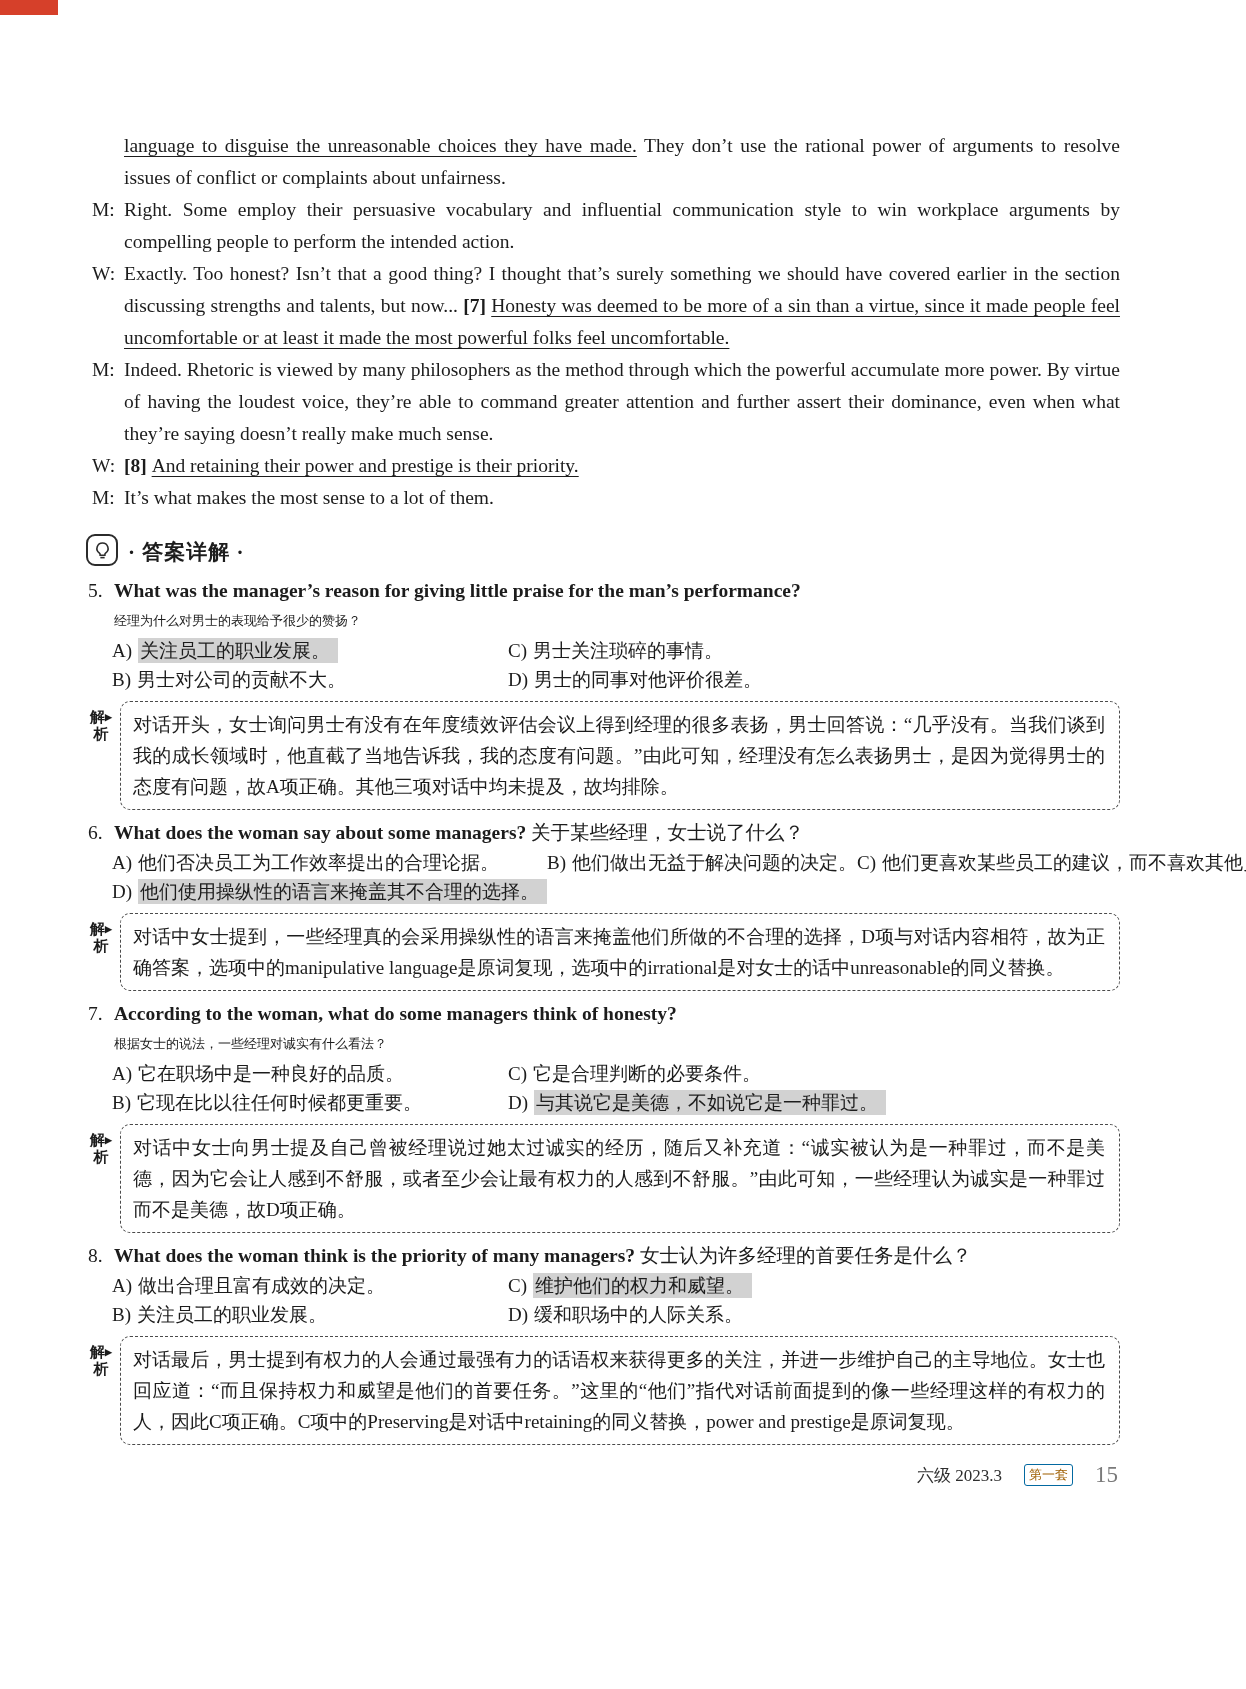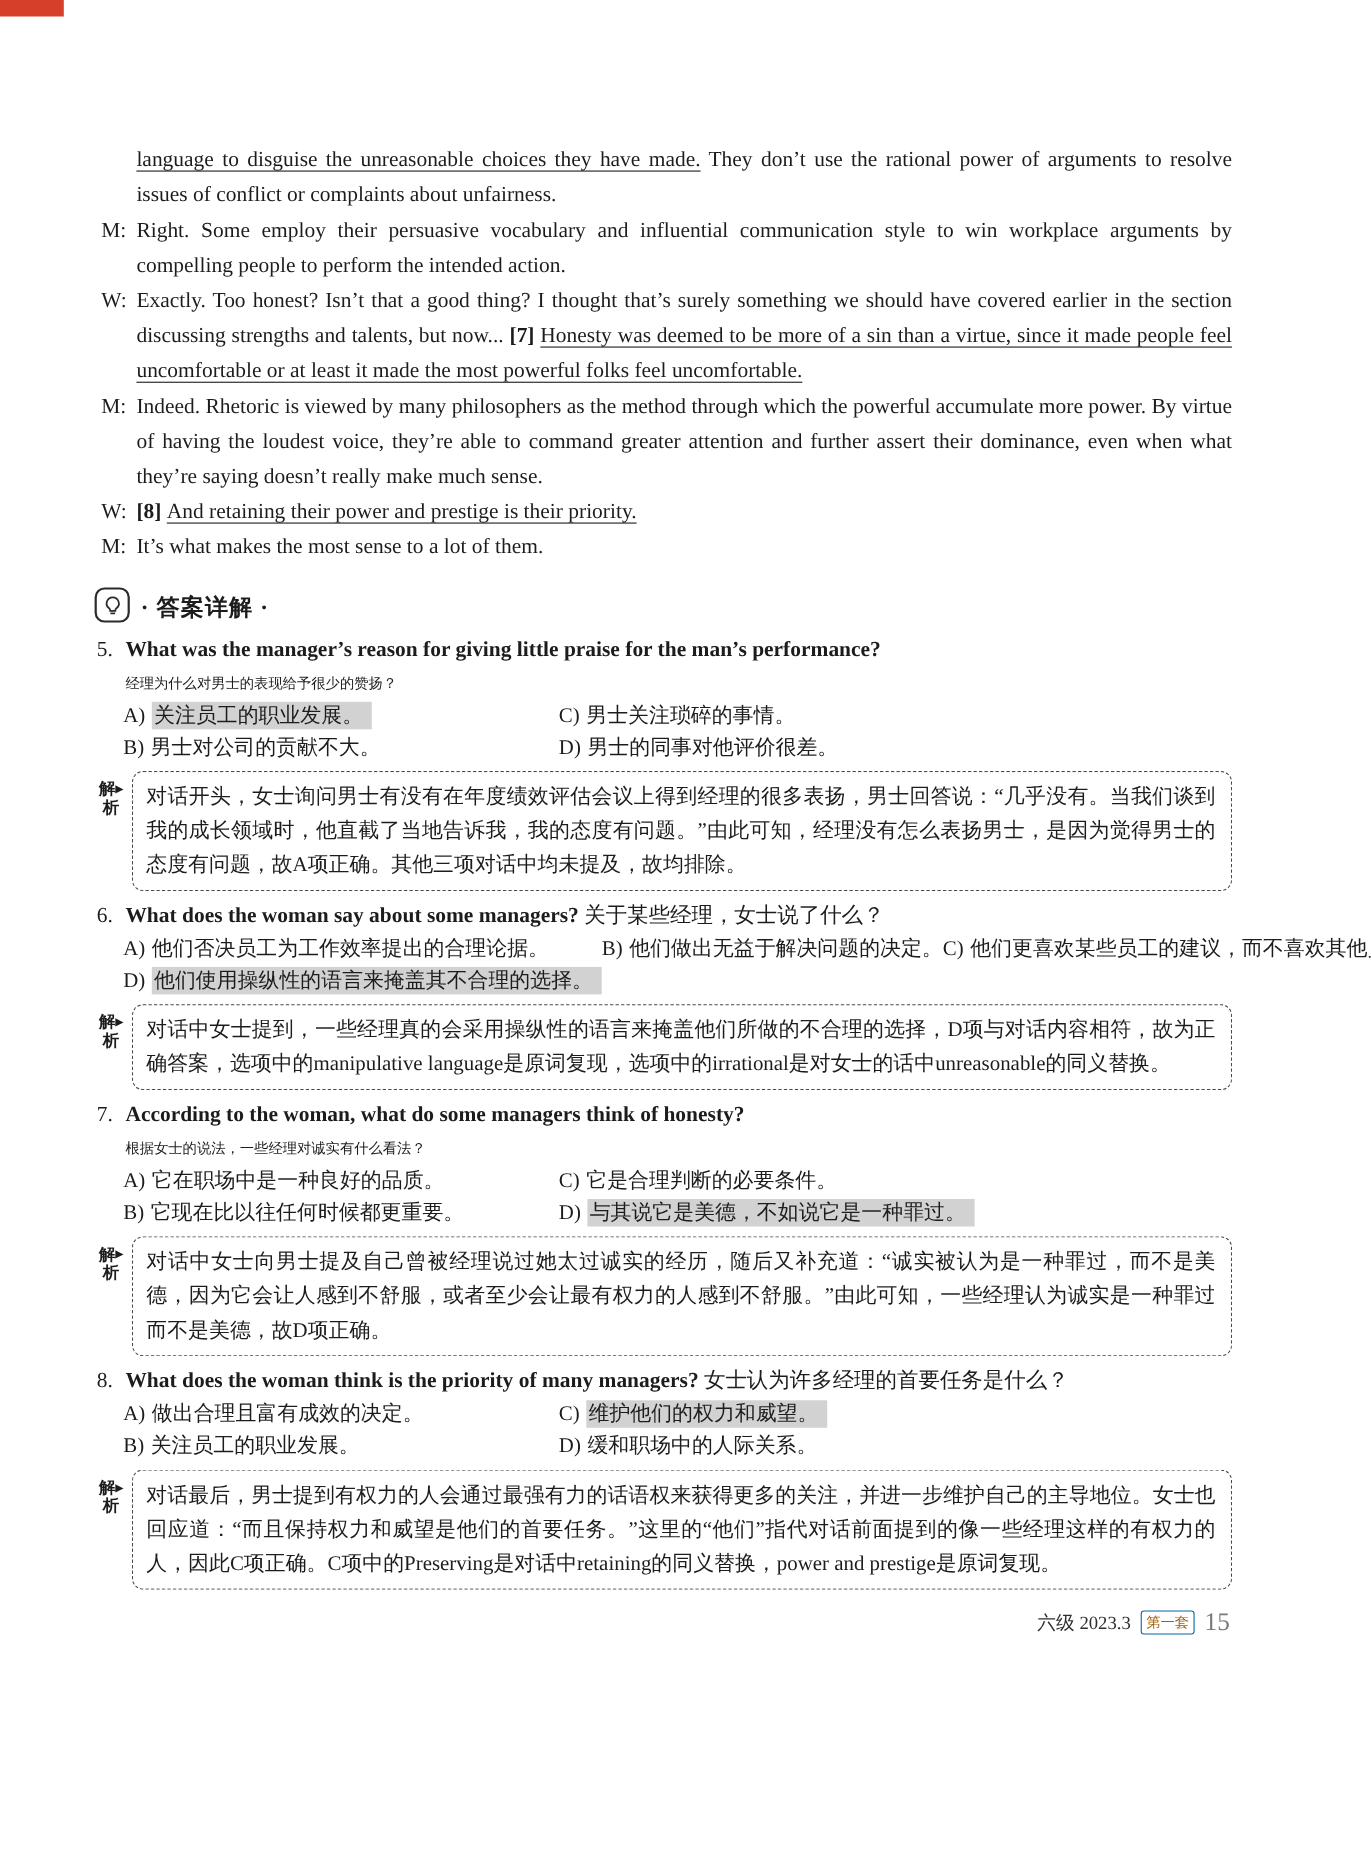--- a/index.html
+++ b/index.html
@@ -39,21 +39,21 @@
   .opt-label { margin-right:6px; }
   .hl { background:#d2d2d2; padding:2px 8px 2px 2px; }
 
   
   .analysis-wrap { position:relative; margin:7px 0 4px 0; padding-left:34px; }
   .analysis-label { position:absolute; left:-2px; top:8px; width:34px; text-align:center; font-size:15px; line-height:17px; font-weight:bold; }
   .analysis-label .arr { font-size:9px; vertical-align:2px; }
   .analysis-box { border:1.5px dashed #4a4a4a; border-radius:10px; padding:7px 14px 7px 12px; font-size:19px; line-height:31px; text-align:justify; }
 
   
-  .footer { position:absolute; top:1462px; right:128px; display:flex; align-items:center; gap:9px; }
+  .footer { position:absolute; top:1462px; right:128px; display:flex; align-items:center; gap:22px; }
   .footer-exam { font-size:17px; color:#2e2e2e; }
   .footer-set { font-size:13px; color:#a16207; border:1px solid #0369a1; border-radius:3px; padding:1px 4px; }
   .footer-page { font-size:23px; color:#7a7a7a; }
 </style>
 </head>
 <body>
 
 <div class="corner-mark"></div>
 
 <div class="content">

